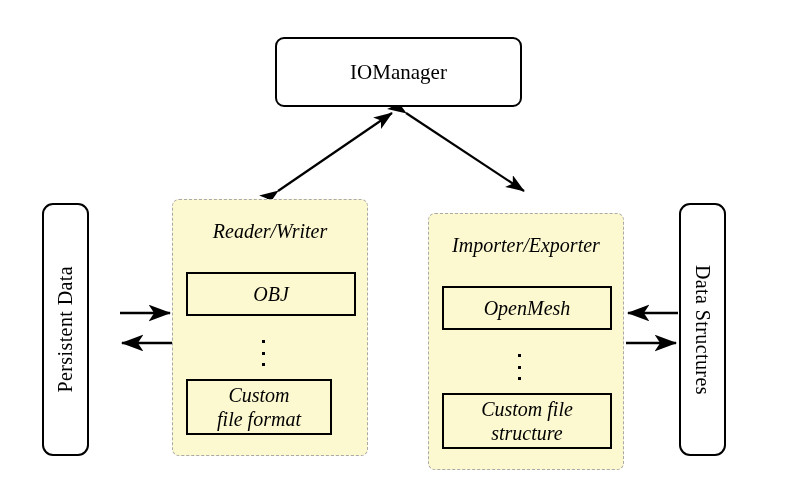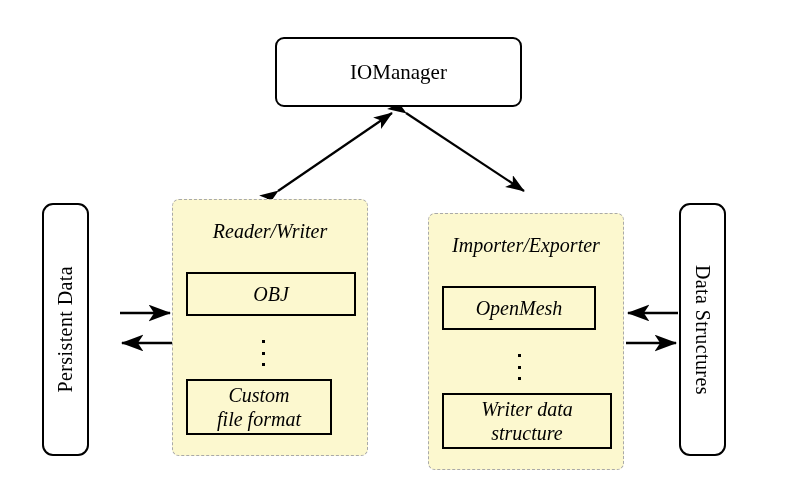--- a/index.html
+++ b/index.html
@@ -169,29 +169,29 @@
     <div class="inner" style="left:13px; top:179px; width:146px; height:56px; flex-direction:column;">
       <span>Custom</span>
       <span>file format</span>
     </div>
   </div>
 
   <div class="group" style="left:428px; top:213px; width:196px; height:257px;">
 
     <div class="group-title" style="top:20px;">Importer/Exporter</div>
 
-    <div class="inner" style="left:13px; top:72px; width:154px; height:44px;">
+    <div class="inner" style="left:13px; top:72px; width:170px; height:44px;">
       <span>OpenMesh</span>
     </div>
 
     <div class="vdots" style="left:88px; top:140px; width:4px; height:26px;">
       <span></span>
         <span></span>
         <span></span>
     </div>
 
     <div class="inner" style="left:13px; top:179px; width:170px; height:56px; flex-direction:column;">
-      <span>Writer data</span>
+      <span>Custom file</span>
       <span>structure</span>
     </div>
   </div>
 
 </div>
 
 </body></html>

